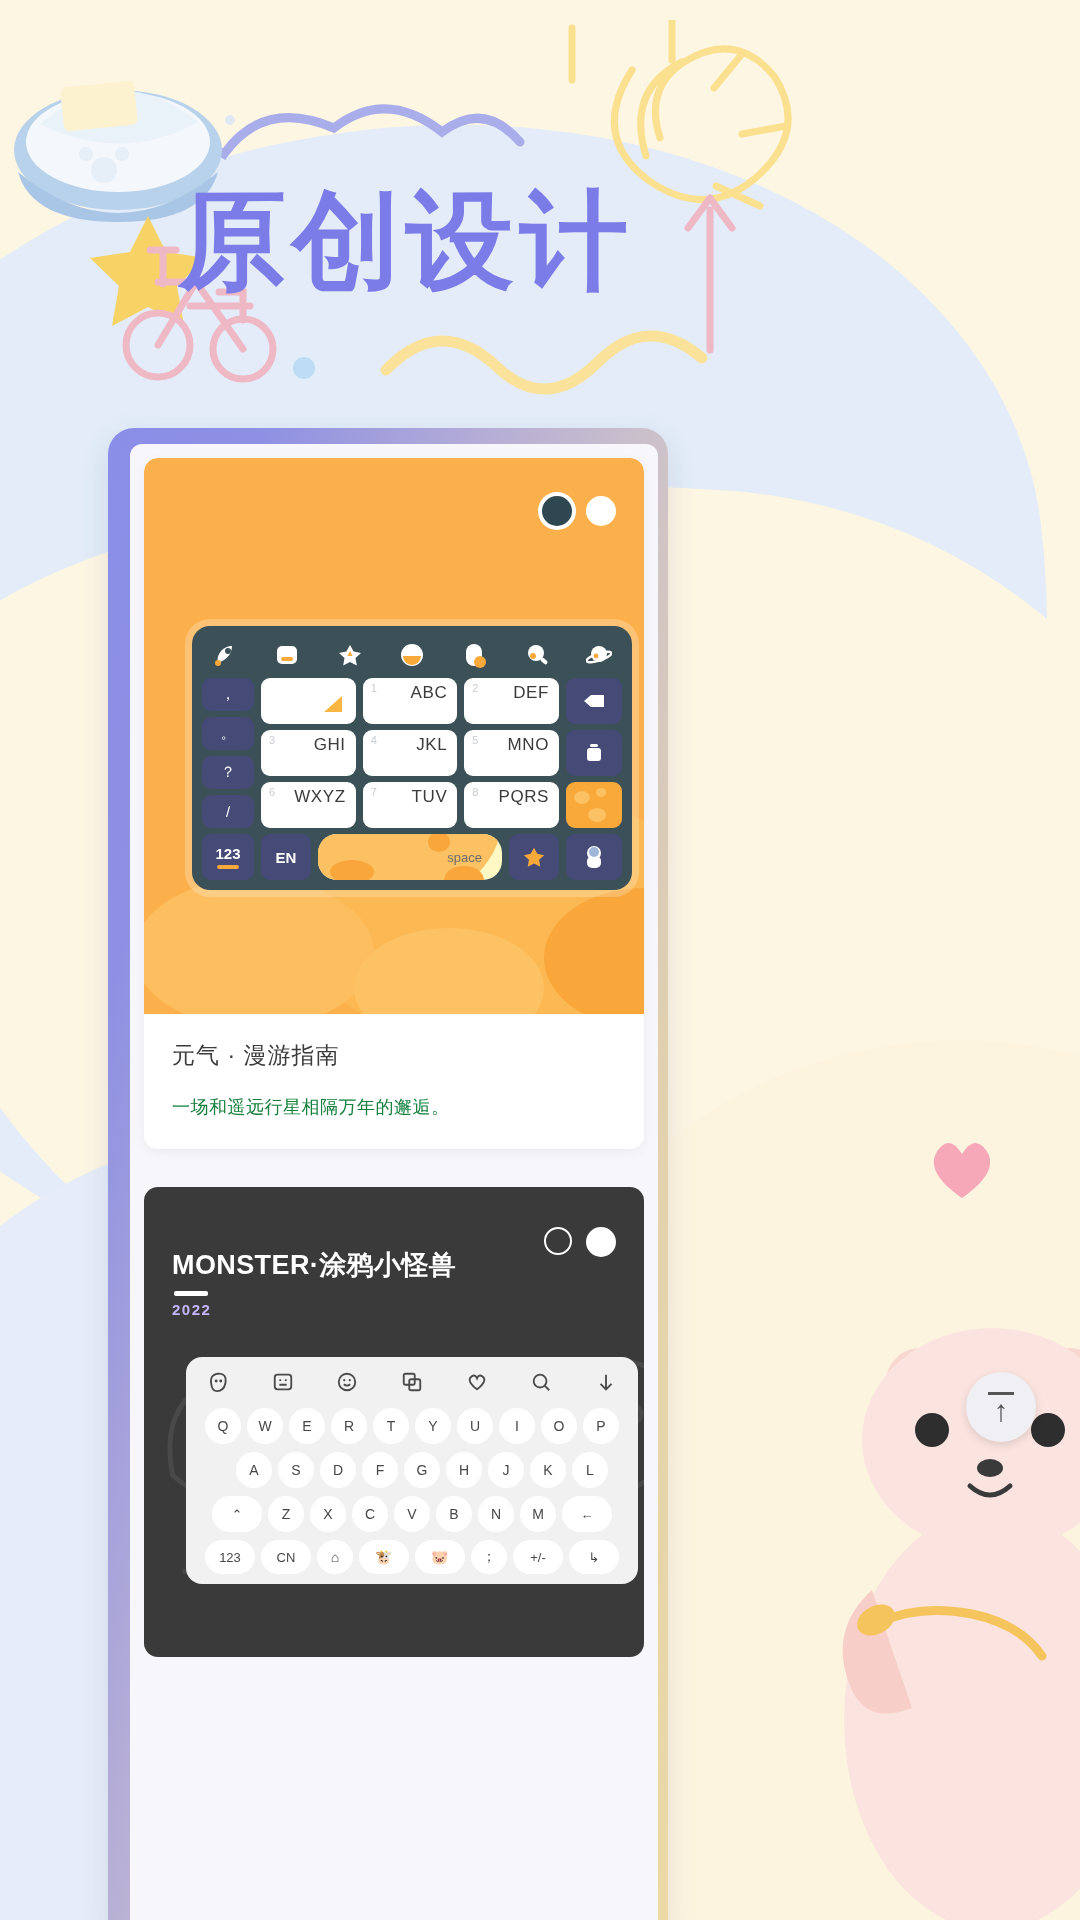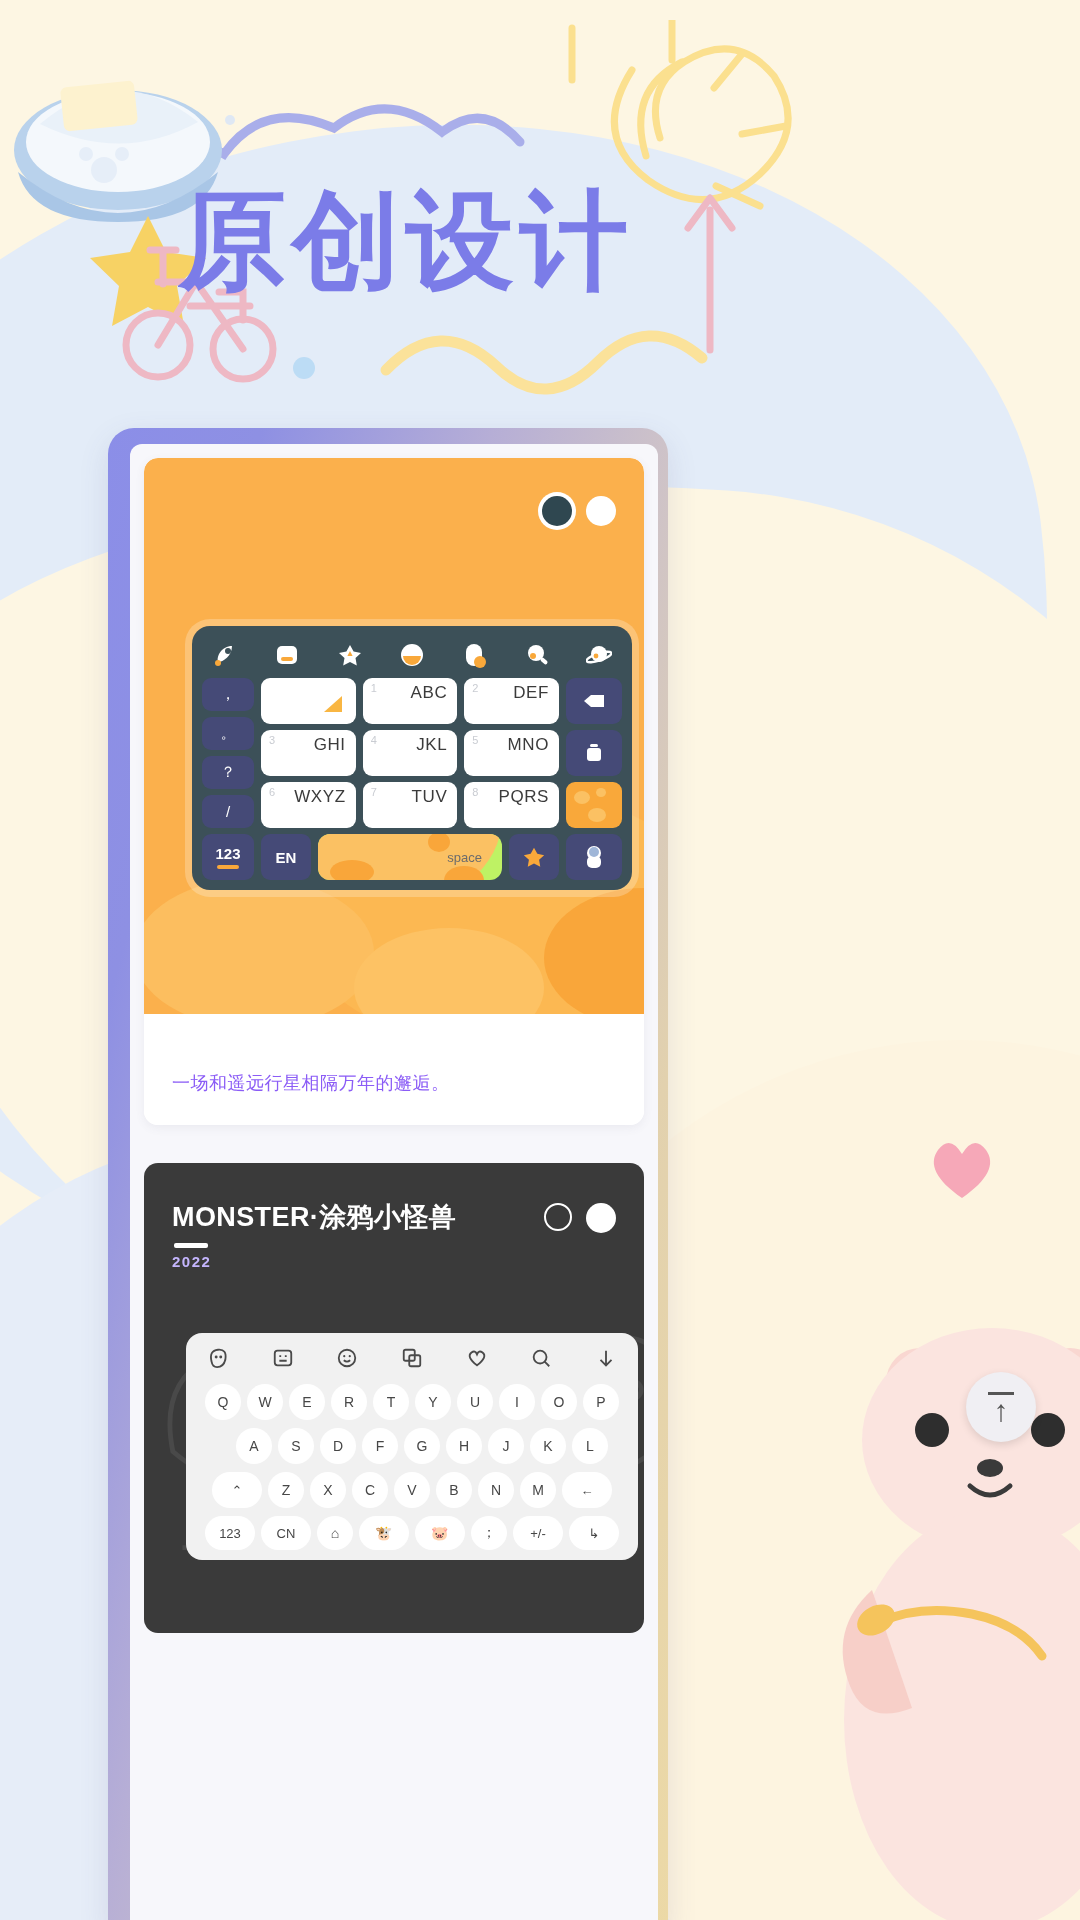--- a/index.html
+++ b/index.html
@@ -95,36 +95,36 @@
   .k-fn{ flex:1; background:#454a77; border-radius:9px; margin-bottom:6px;
          display:flex; align-items:center; justify-content:center; color:#fff; font-size:17px; }
   .k-fn.cheese{ background:#f9a83a; position:relative; overflow:hidden; }
   .k-fn.cheese i{ position:absolute; background:#fbc163; border-radius:50%; }
   .kb-bottom{ display:flex; gap:7px; }
   .k-b{ background:#454a77; border-radius:9px; height:46px; display:flex; align-items:center; justify-content:center;
         color:#fff; font-size:15px; font-weight:600; }
   .k-123{ width:52px; flex-direction:column; }
   .k-123 u{ display:block; width:22px; height:4px; background:#f9a83a; border-radius:2px; margin-top:3px; }
   .k-en{ width:50px; }
-  .k-space{ flex:1; background:#bef264; border-radius:12px; position:relative; overflow:hidden;text-align:center; }
+  .k-space{ flex:1; background:#fef9c3; border-radius:19px; position:relative; overflow:hidden;text-align:center; }
   .k-space .lbl{ position:absolute; right:20px; top:50%; transform:translateY(-50%); font-size:13px; color:#6c6c6c; }
   .k-space .cheese-blob{ position:absolute; left:-6px; top:-16px; width:190px; height:90px; background:#fbc163; border-radius:0 0 60% 0 / 0 0 100% 0; }
   .k-space .cheese-blob i{ position:absolute; background:#f9a63a; border-radius:50%; }
   .k-star{ width:50px; background:#454a77; }
   .k-astro{ width:56px; background:#454a77; }
 
   
   .card-cap{ background:#fff; padding:26px 28px 30px 28px; }
   .cap-title{ font-size:23px; color:#3c3c3c; letter-spacing:1px; }
-  .cap-desc{ font-size:18px; color:#8b5cf6; margin-top:31px; letter-spacing:.5px; }
+  .cap-desc{ font-size:18px; color:#15803d; margin-top:24px; letter-spacing:.5px; }
 
   
   .card2{ margin-top:38px; background:#3a3a3a; border-radius:14px; overflow:hidden; position:relative; height:470px; }
   .c2-head{ padding:36px 0 0 28px; position:relative; z-index:3; }
-  .c2-title{ font-size:27px; font-weight:700; color:#fff; letter-spacing:.4px; }
+  .c2-title{ font-size:27px; font-weight:700; color:#fff; letter-spacing:.4px;margin-top:24px; }
   .c2-rule{ width:34px; height:5px; background:#fff; border-radius:2px; margin:8px 0 5px 2px; }
   .c2-sub{ font-size:15px; color:#c4b5fd; font-weight:700; letter-spacing:1.5px; }
   .c2-dots{ position:absolute; right:28px; top:40px; display:flex; gap:14px; z-index:4; }
   .c2-dots .o{ width:28px; height:28px; border-radius:50%; border:2px solid #fff; }
   .c2-dots .f{ width:30px; height:30px; border-radius:50%; background:#fff; }
 
   .kb2{ position:absolute; left:42px; top:170px; width:452px; background:#f1f1f1; border-radius:16px; padding:10px 9px; z-index:5; }
   .kb2-icons{ display:flex; justify-content:space-between; padding:4px 12px 10px 12px; color:#4a4a4a; font-size:19px; }
   .kb2-row{ display:flex; justify-content:center; gap:6px; margin-bottom:8px; }
   .kk{ width:36px; height:36px; border-radius:50%; background:#fff; display:flex; align-items:center; justify-content:center;
@@ -368,20 +368,21 @@
                     <rect x="5" y="12" width="14" height="12" rx="5" fill="#fff"></rect>
                     <circle cx="12" cy="9" r="7" fill="#fff"></circle>
                     <path d="M7 8 a5 5 0 0 1 10 0 a5 5 0 0 1 -10 0z" fill="#9fb6d8"></path>
                   </svg>
               </div>
             </div>
           </div>
         </div>
 
         <div class="card-cap">
+          <div class="cap-title">元气 · 漫游指南</div>
           <div class="cap-desc">一场和遥远行星相隔万年的邂逅。</div>
         </div>
       </div>
 
       <div class="card2">
         <svg class="monster-bg" viewBox="0 0 520 470">
           <g fill="none" stroke="#565656" stroke-width="5">
             <path d="M30 300 q-14 -70 36 -96 q52 -26 74 22 q22 48 -14 84 q-40 38 -96 -10z"></path>
             <path d="M46 330 l8 64 M96 344 l2 62 M40 400 h26 M90 404 h24"></path>
             <circle cx="60" cy="250" r="9"></circle>

